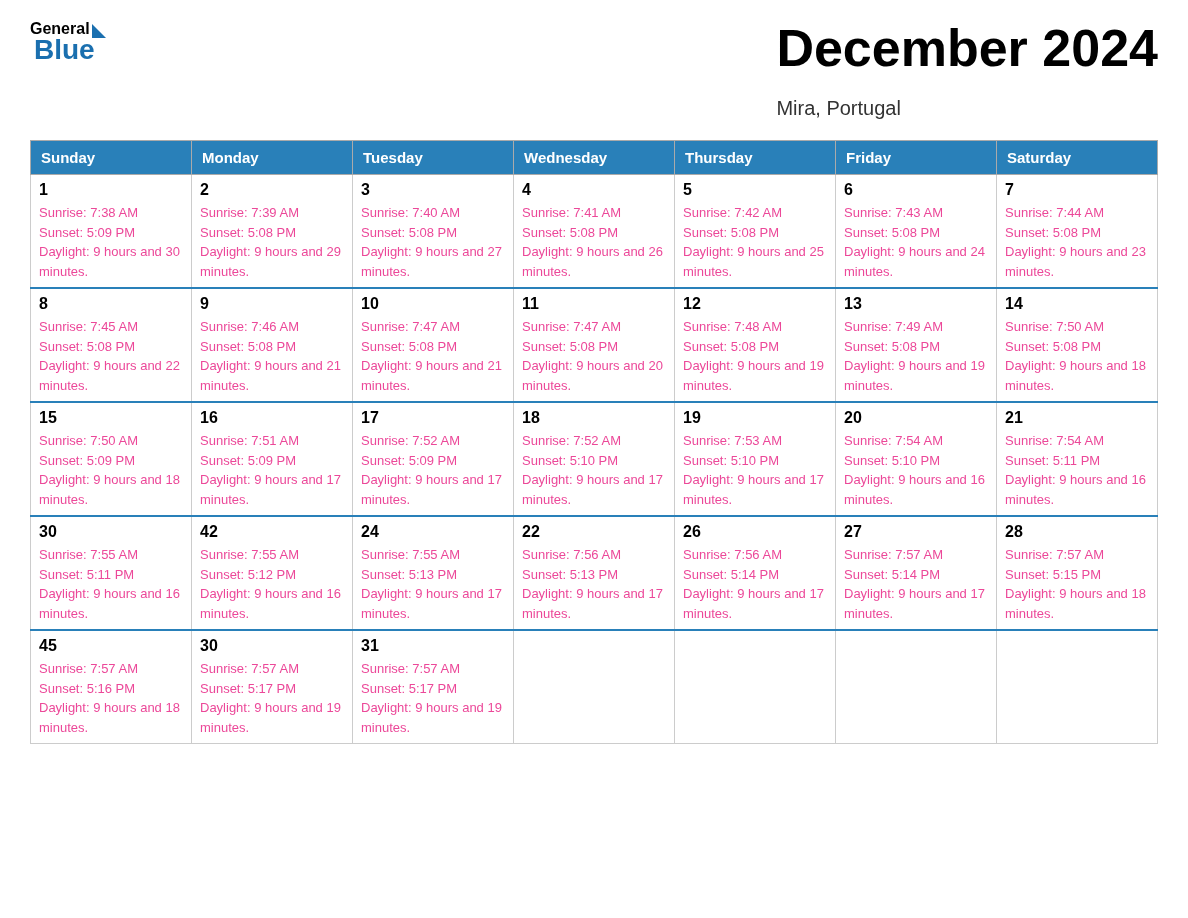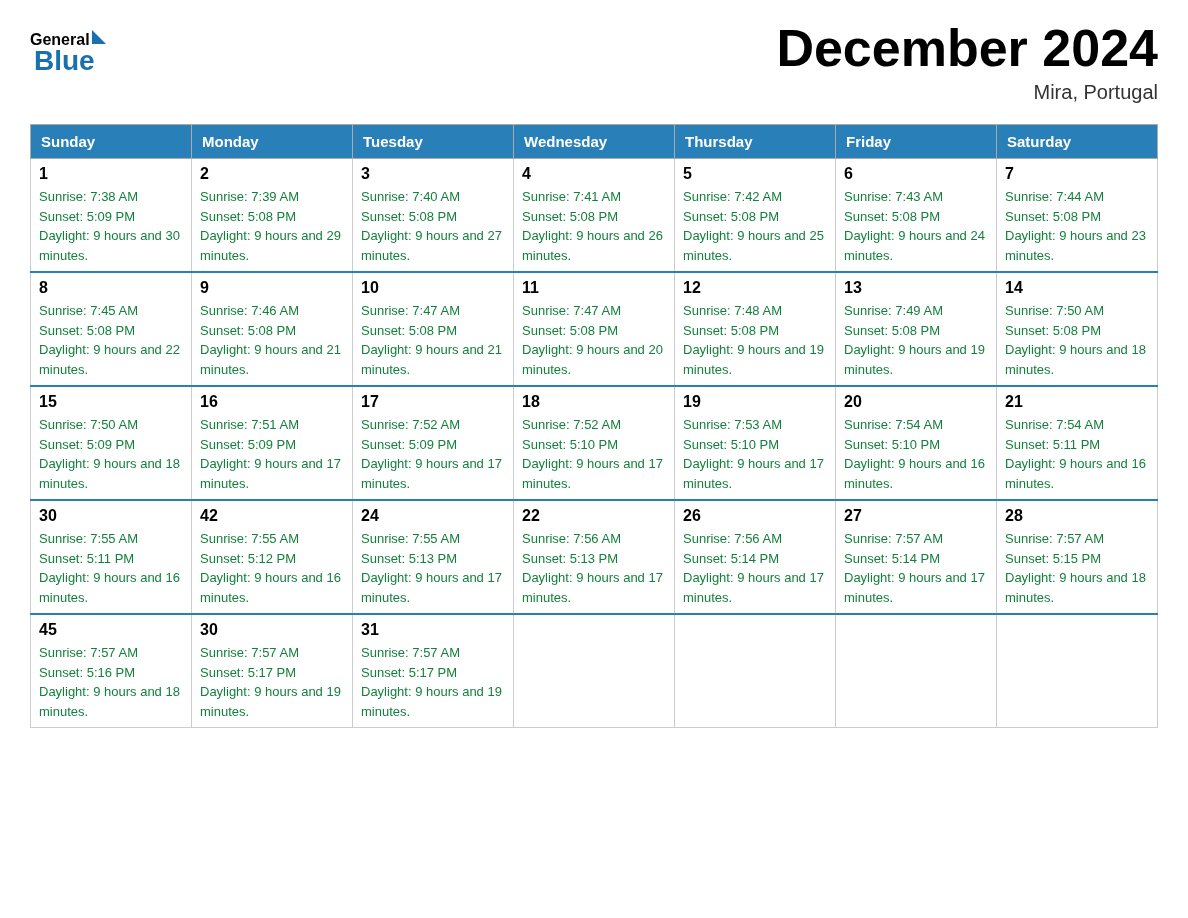--- a/index.html
+++ b/index.html
@@ -17,21 +17,20 @@
       margin-bottom: 20px;
     }
     .logo {
       display: flex;
       flex-direction: column;
       align-items: flex-start;
     }
     .logo-general {
       color: #000;
       font-weight: bold;
-      margin-top: 11px;
     }
     .logo-arrow {
       display: inline-block;
       width: 0;
       height: 0;
       border-left: 14px solid #1a6faf;
       border-top: 14px solid transparent;
       border-bottom: 0px solid transparent;
       margin-left: 2px;
       margin-top: 4px;
@@ -45,32 +44,31 @@
     }
     .logo-row {
       display: flex;
       align-items: center;
     }
     .logo-second-row {
       display: flex;
       align-items: center;
     }
     .title-area {
-      text-align: right;
     }
     .month-title {
       font-size: 52px;
       font-weight: bold;
       color: #000;
       line-height: 1.1;
     }
     .location {
       font-size: 20px;
       color: #333;
-      margin-top: 4px;
+      margin-top: 20px;
     }
     .calendar {
       width: 100%;
       border-collapse: collapse;
     }
     .calendar th {
       background-color: #2980b9;
       color: #fff;
       font-weight: bold;
       font-size: 15px;
@@ -89,21 +87,21 @@
     }
     .day-number {
       font-size: 16px;
       font-weight: bold;
       color: #000;
       display: block;
       margin-bottom: 4px;
     }
     .day-info {
       font-size: 13px;
-      color: #15803d;
+      color: #ec4899;
       line-height: 1.5;
     }
     .empty-cell {
       background: #fff;
     }
     .row-divider td {
       border-top: 2px solid #2980b9;
     }
   </style>
 </head>

